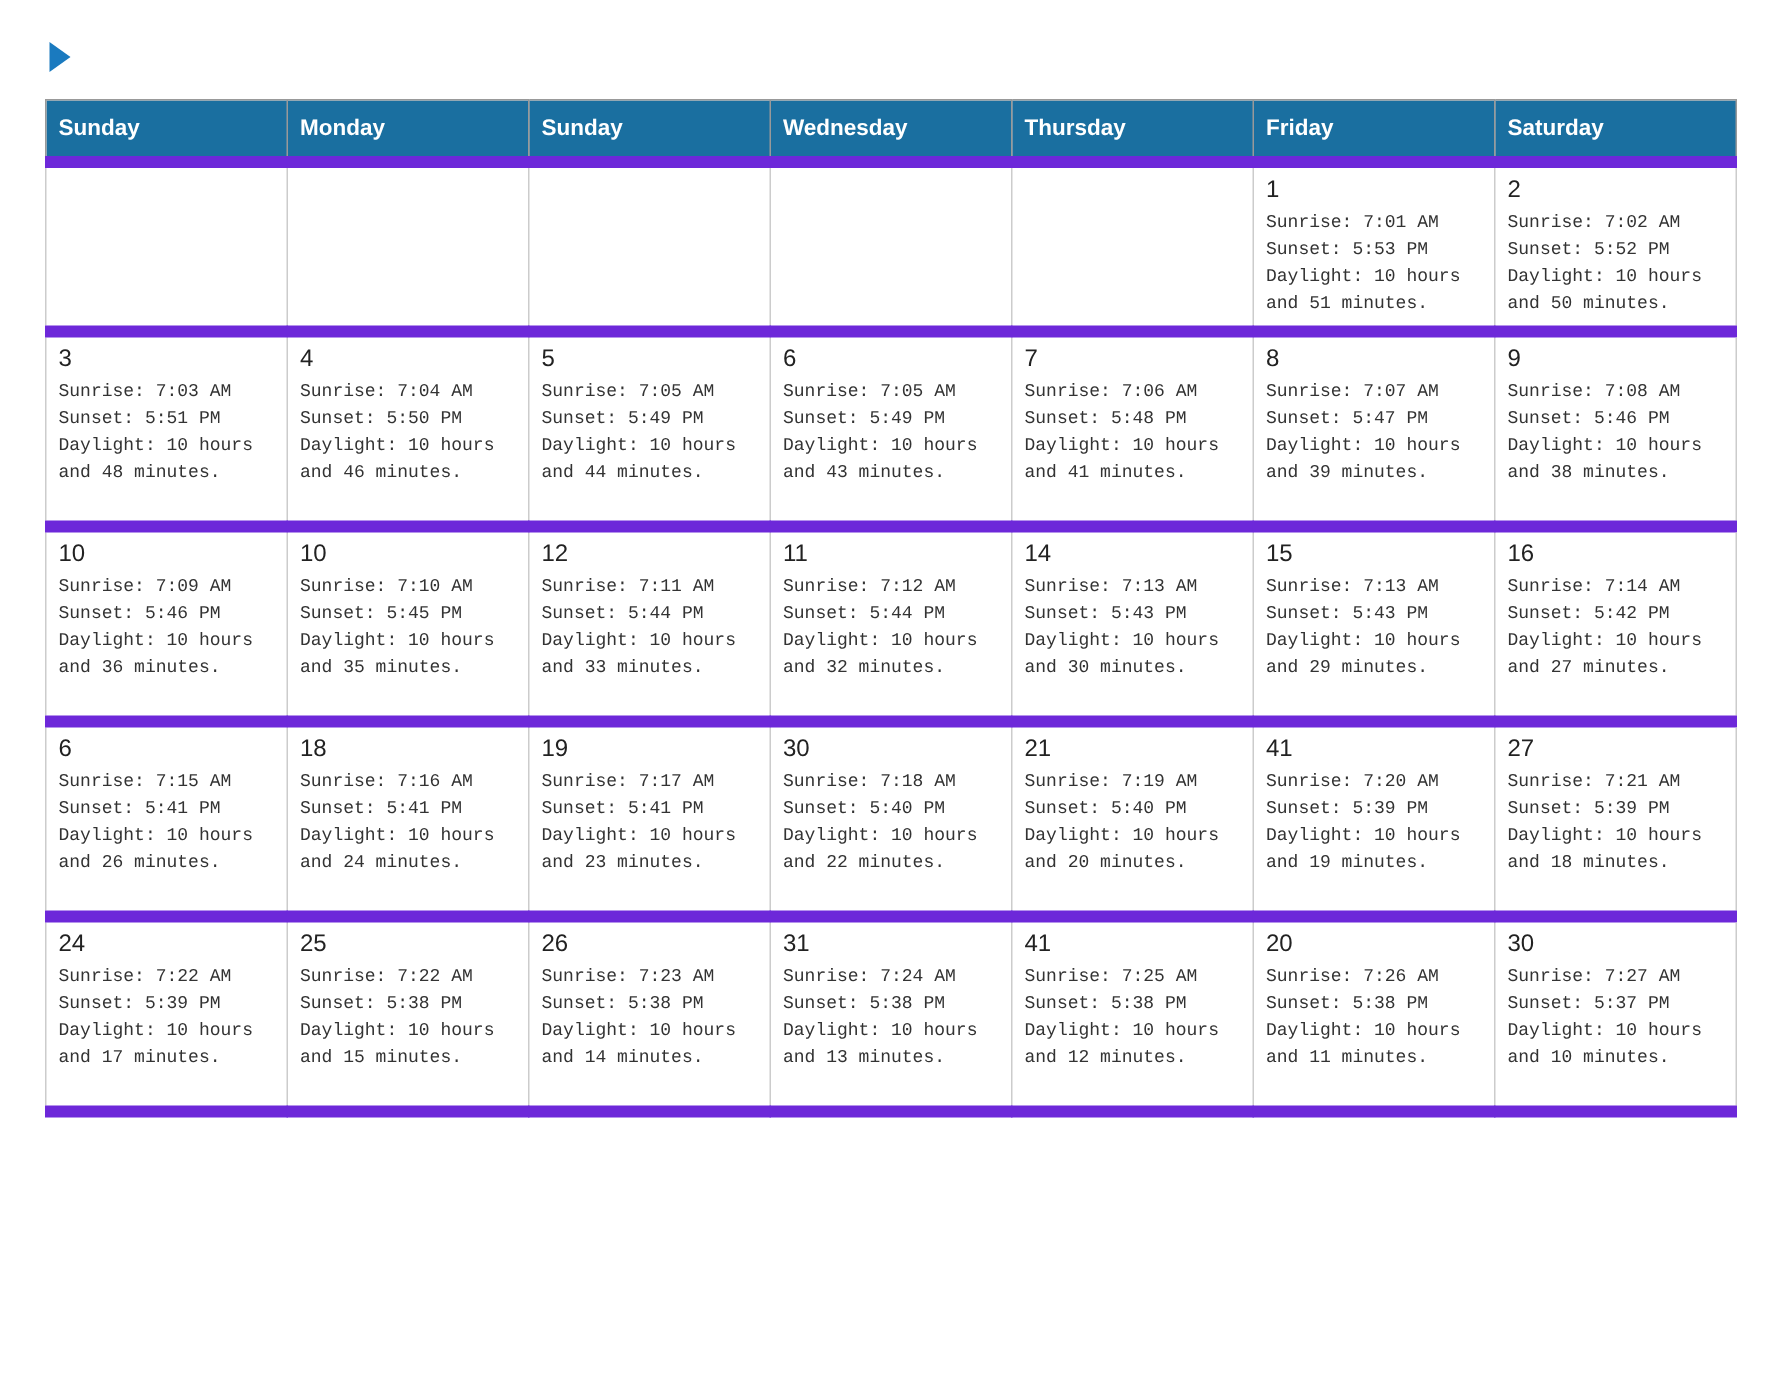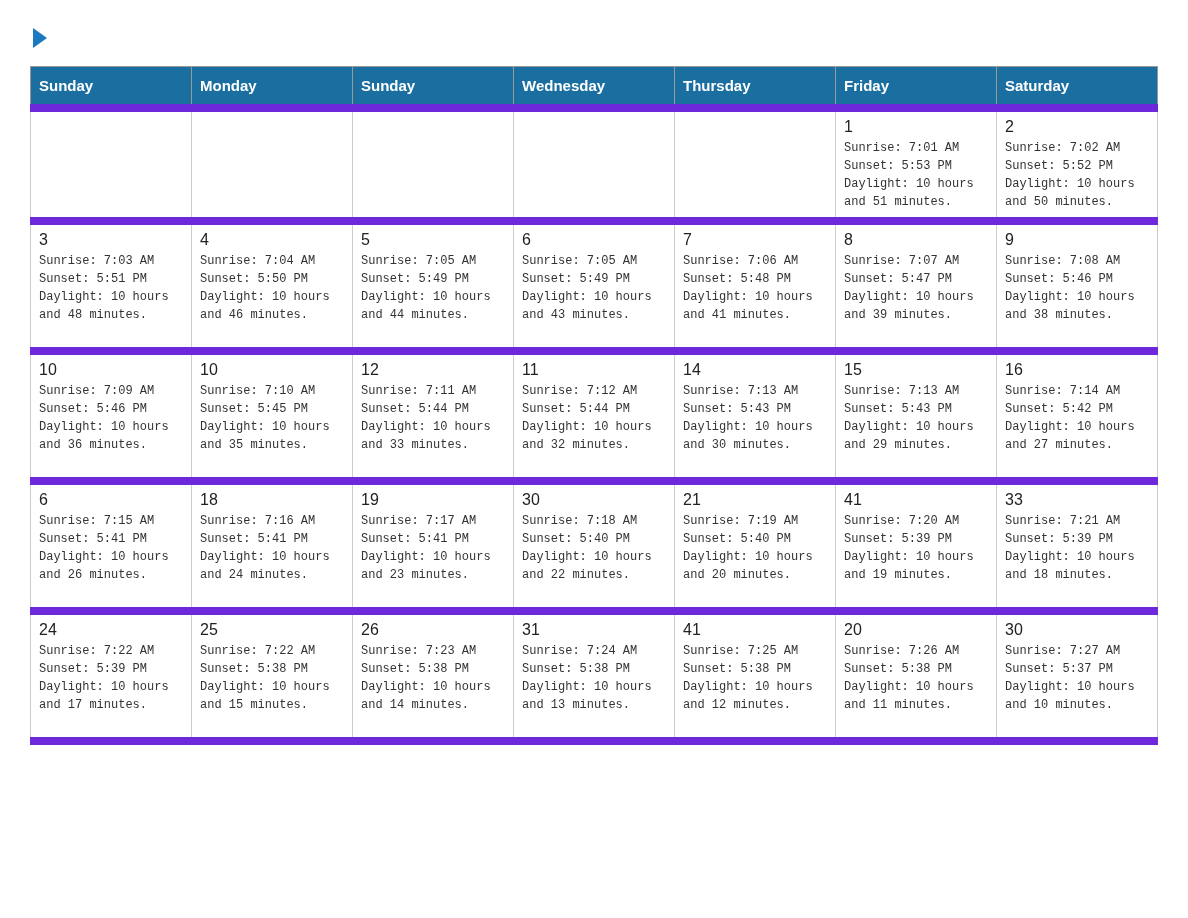--- a/index.html
+++ b/index.html
@@ -234,21 +234,21 @@
         </td>
         <td>
           <span class="day-num">21</span>
           <div class="day-info">Sunrise: 7:19 AM<br>Sunset: 5:40 PM<br>Daylight: 10 hours and 20 minutes.</div>
         </td>
         <td>
           <span class="day-num">41</span>
           <div class="day-info">Sunrise: 7:20 AM<br>Sunset: 5:39 PM<br>Daylight: 10 hours and 19 minutes.</div>
         </td>
         <td>
-          <span class="day-num">33</span>
+          <span class="day-num">27</span>
           <div class="day-info">Sunrise: 7:21 AM<br>Sunset: 5:39 PM<br>Daylight: 10 hours and 18 minutes.</div>
         </td>
       </tr>
       <tr>
         <td>
           <span class="day-num">24</span>
           <div class="day-info">Sunrise: 7:22 AM<br>Sunset: 5:39 PM<br>Daylight: 10 hours and 17 minutes.</div>
         </td>
         <td>
           <span class="day-num">25</span>

